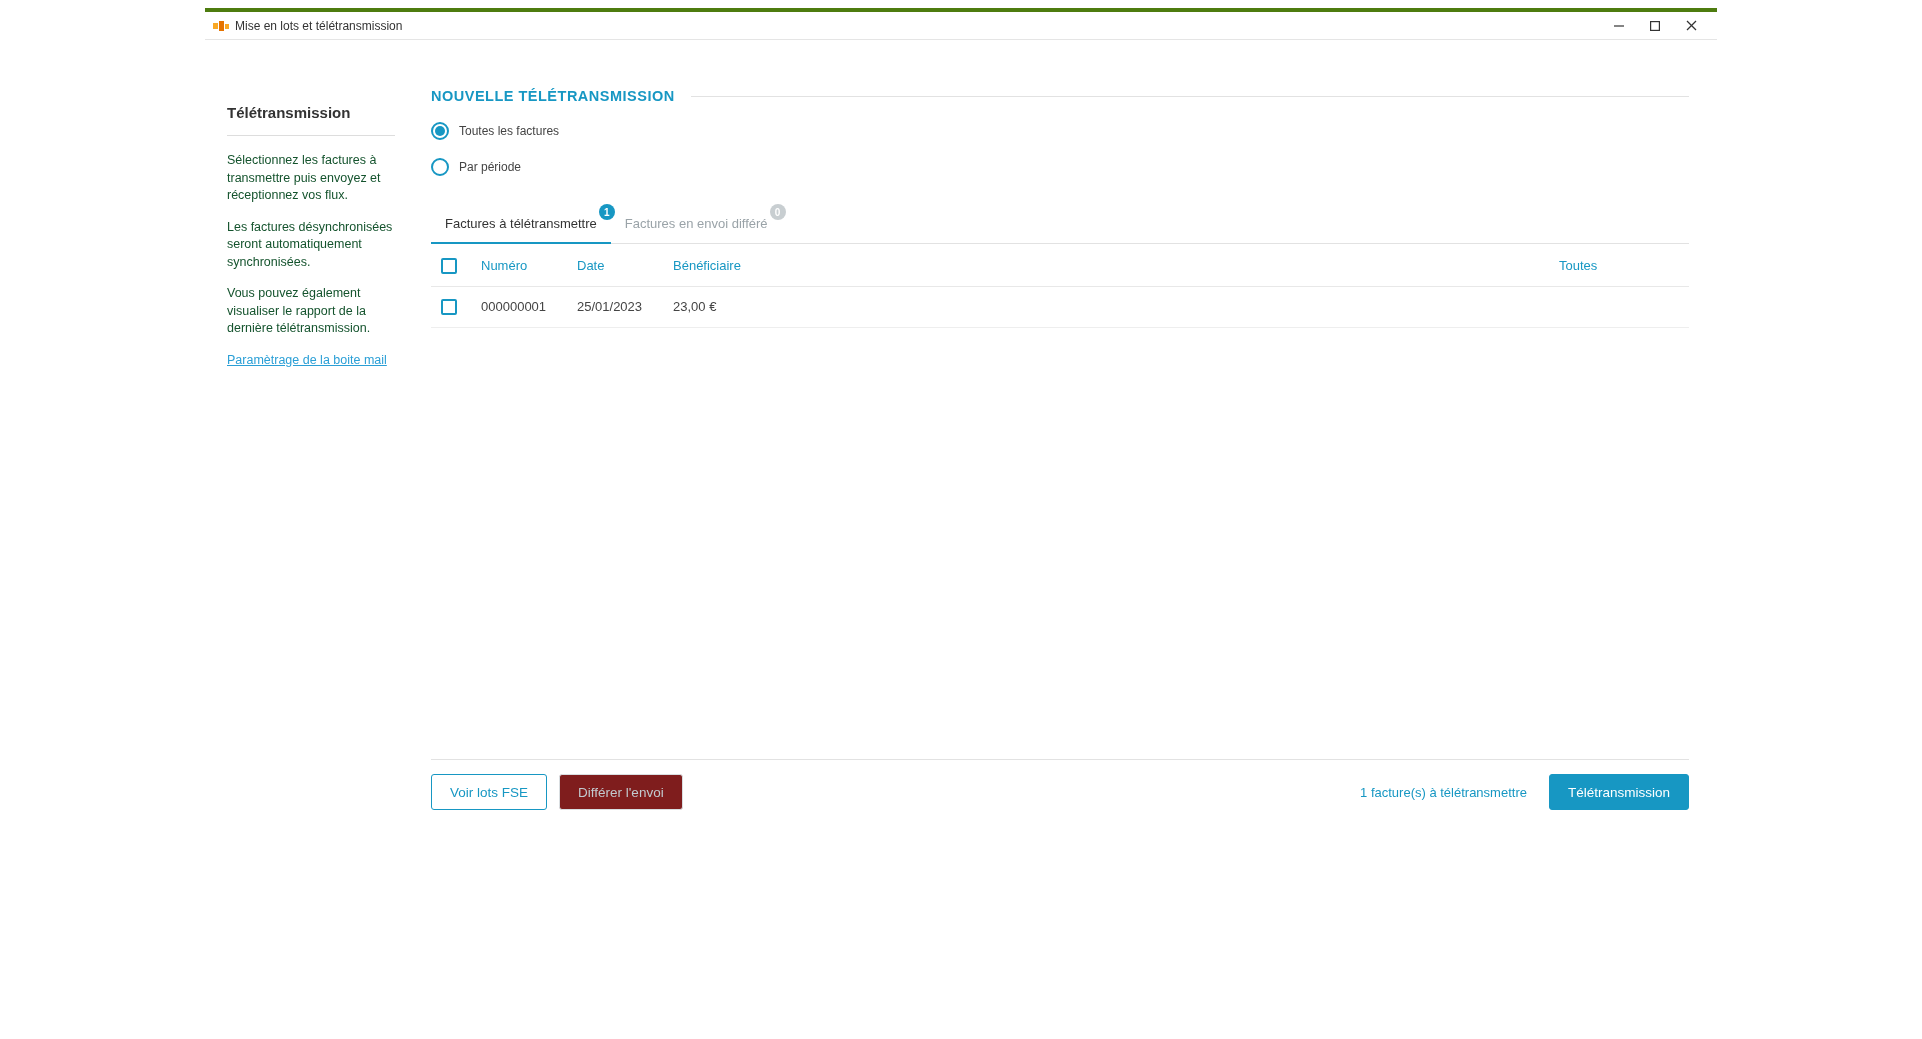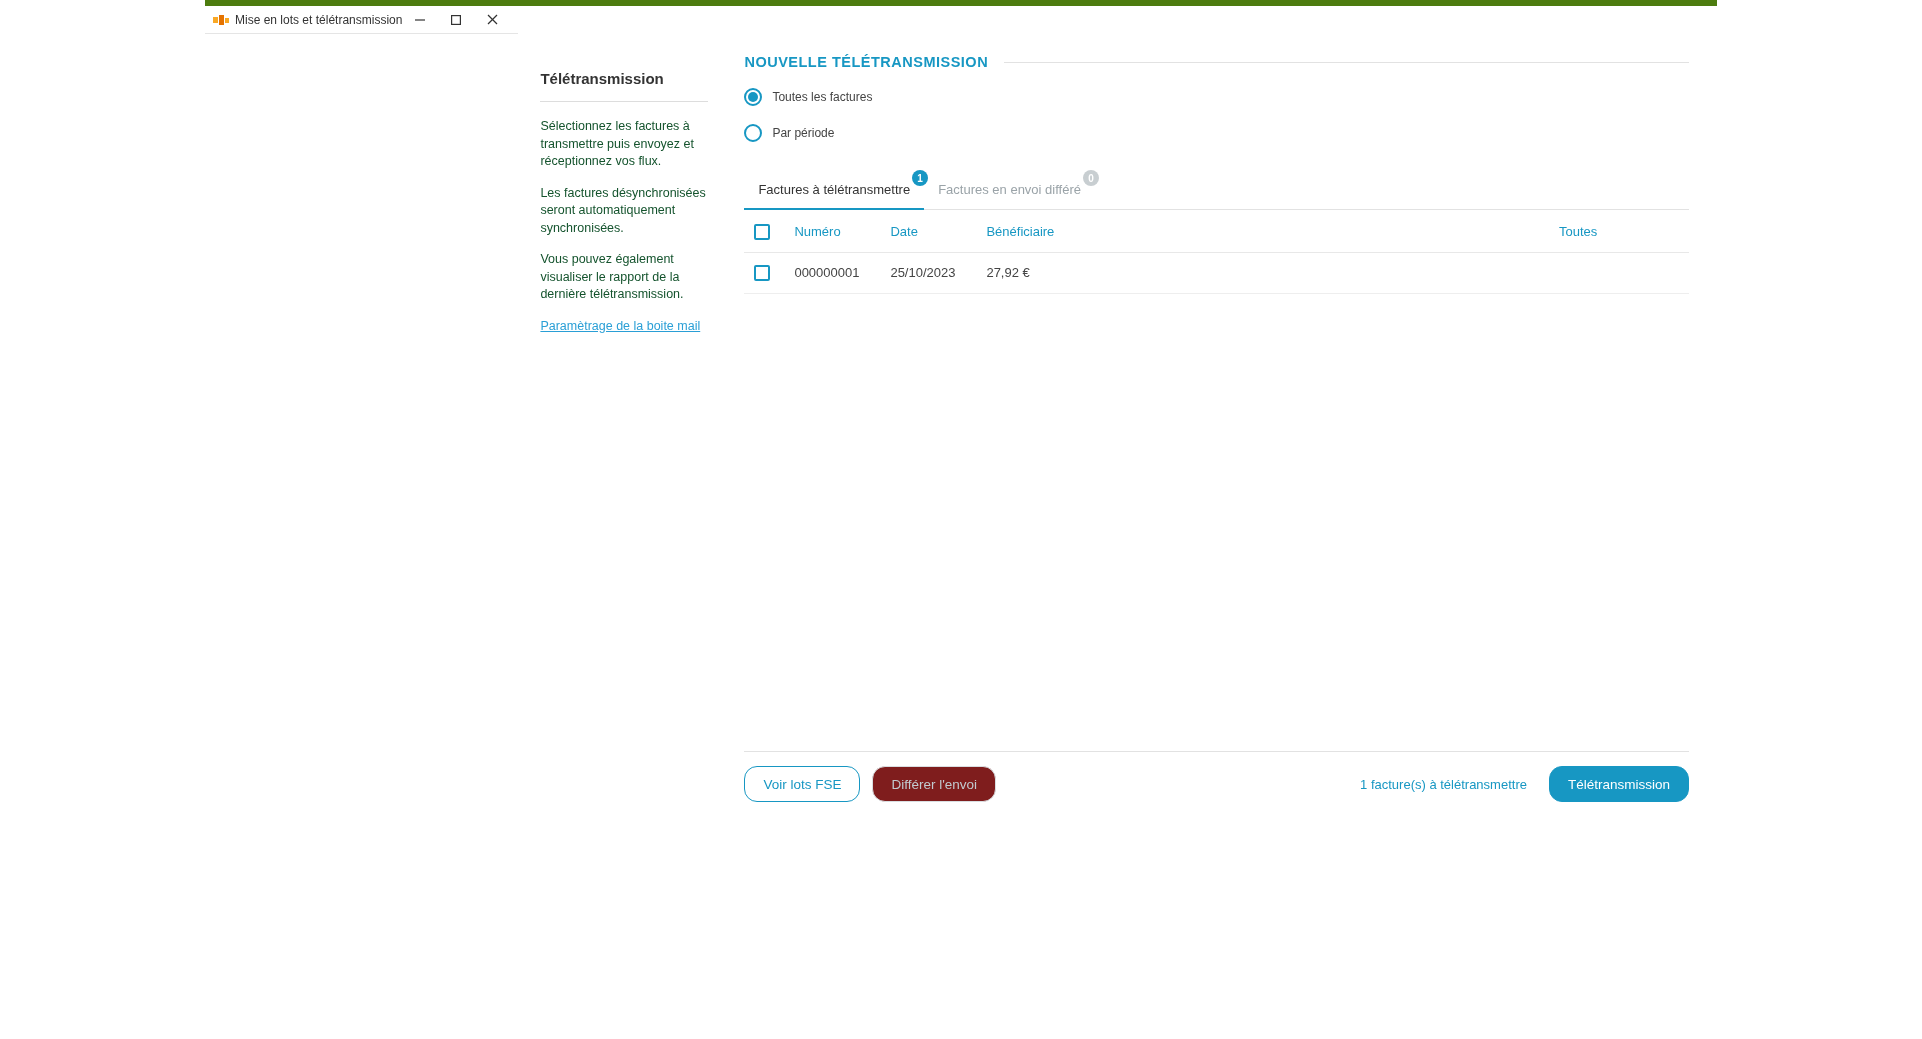--- a/index.html
+++ b/index.html
@@ -1,17 +1,17 @@
 <!DOCTYPE html>
 <html><head>
 <meta charset="utf-8">
 <style>
   * { box-sizing: border-box; margin: 0; padding: 0; }
   body { font-family: "Segoe UI", -apple-system, sans-serif; font-size: 13px; color: #3a3a3a; background: #fff; overflow: hidden; }
-  .window { width: 1512px; height: 820px; display: flex; flex-direction: row; border-top: 6px solid #4d7c0f; margin: 0 auto; }
+  .window { width: 1512px; height: 820px; display: flex; flex-direction: column; border-top: 4px solid #4d7c0f; margin: 8px auto; }
   .titlebar { height: 28px; display: flex; align-items: center; padding: 0 8px; border-bottom: 1px solid #e5e5e5; }
   .titlebar-icon { width: 16px; height: 12px; margin-right: 6px; display: inline-flex; align-items: center; }
   .titlebar-icon svg { display:block; }
   .titlebar-title { font-size: 12px; color: #333; flex: 0 0 auto; }
   .titlebar-spacer { flex: 1 1 auto; }
   .win-btn { width: 36px; height: 28px; display: flex; align-items: center; justify-content: center; color: #333; }
   .win-btn svg { display: block; }
 
   .body { flex: 1 1 auto; display: flex; min-height: 0; }
 
@@ -42,21 +42,21 @@
   .trow { display: flex; align-items: flex-start; padding: 12px 10px; border-bottom: 1px solid #eee; color: #444; font-size: 13px; }
   .col-check { width: 40px; display:flex; align-items:center; }
   .col-num { width: 96px; }
   .col-date { width: 96px; }
   .col-benef { flex: 1 1 auto; }
   .col-amount { width: 120px; text-align: left; }
 
   .chk { width: 16px; height: 16px; border: 2px solid #1797c3; border-radius: 2px; cursor: pointer; }
 
   .footer { display: flex; align-items: center; padding: 14px 0 18px 0; border-top: 1px solid #e2e2e2; margin-top: auto; }
-  .btn { height: 36px; padding: 0 18px; border-radius: 13px; font-size: 13.5px; font-weight: 500; display: inline-flex; align-items: center; justify-content: center; cursor: pointer; }
+  .btn { height: 36px; padding: 0 18px; border-radius: 3px; font-size: 13.5px; font-weight: 500; display: inline-flex; align-items: center; justify-content: center; cursor: pointer; }
   .btn-outline { border: 1px solid #1797c3; color: #1797c3; background: #fff; margin-right: 12px; }
   .btn-disabled { border: 1px solid #d9dee1; color: #c2cacf; background: #7f1d1d; cursor: default; }
   .btn-primary { background: #1797c3; color: #fff; border: 1px solid #1797c3; }
   .footer-spacer { flex: 1 1 auto; }
   .footer-status { color: #1797c3; font-size: 13px; margin-right: 22px; }
 </style>
 </head>
 <body>
 
 <div class="window">
@@ -135,22 +135,22 @@
         <div class="col-date">Date</div>
         <div class="col-benef">Bénéficiaire</div>
         <div class="col-amount">Toutes</div>
       </div>
 
       <div class="trow">
         <div class="col-check">
           <span class="chk"></span>
         </div>
         <div class="col-num">000000001</div>
-        <div class="col-date">25/10/2023</div>
-        <div class="col-amount">27,92 €</div>
+        <div class="col-date">25/01/2023</div>
+        <div class="col-amount">23,00 €</div>
       </div>
 
       <div class="footer">
         <span class="btn btn-outline">Voir lots FSE</span>
         <span class="btn btn-disabled">Différer l'envoi</span>
         <span class="footer-spacer"></span>
         <span class="footer-status">1 facture(s) à télétransmettre</span>
         <span class="btn btn-primary">Télétransmission</span>
       </div>
 

